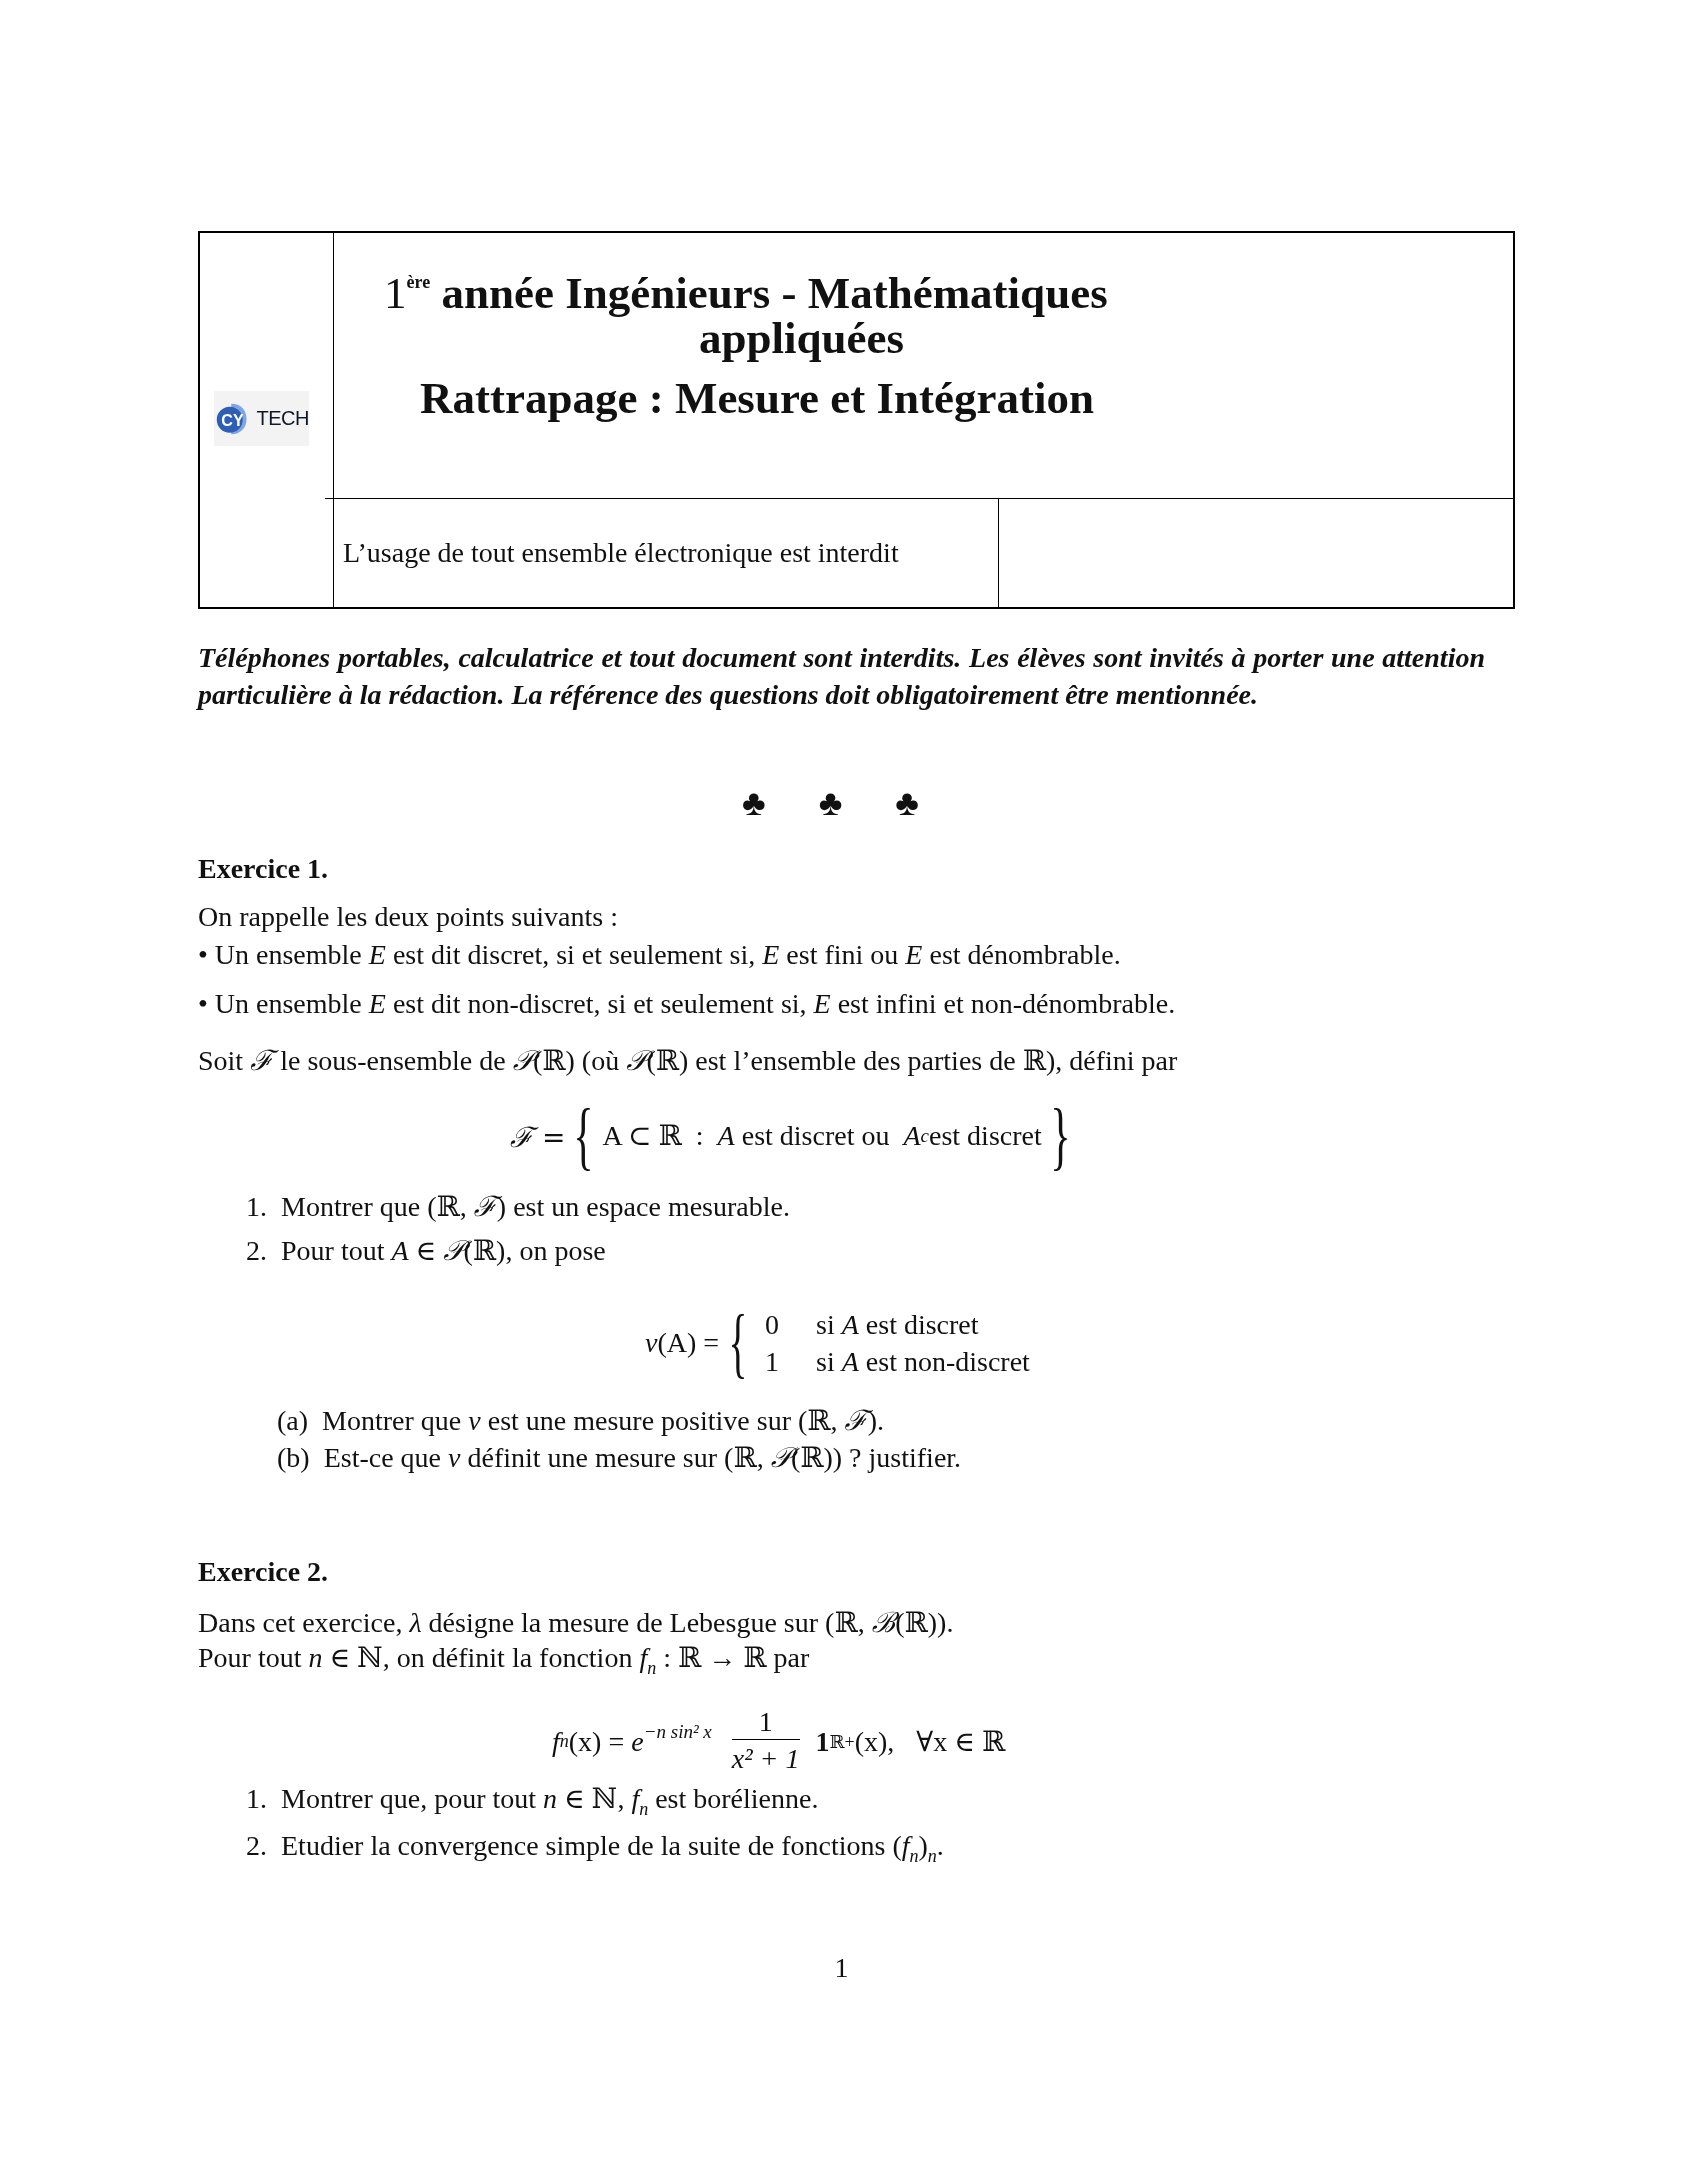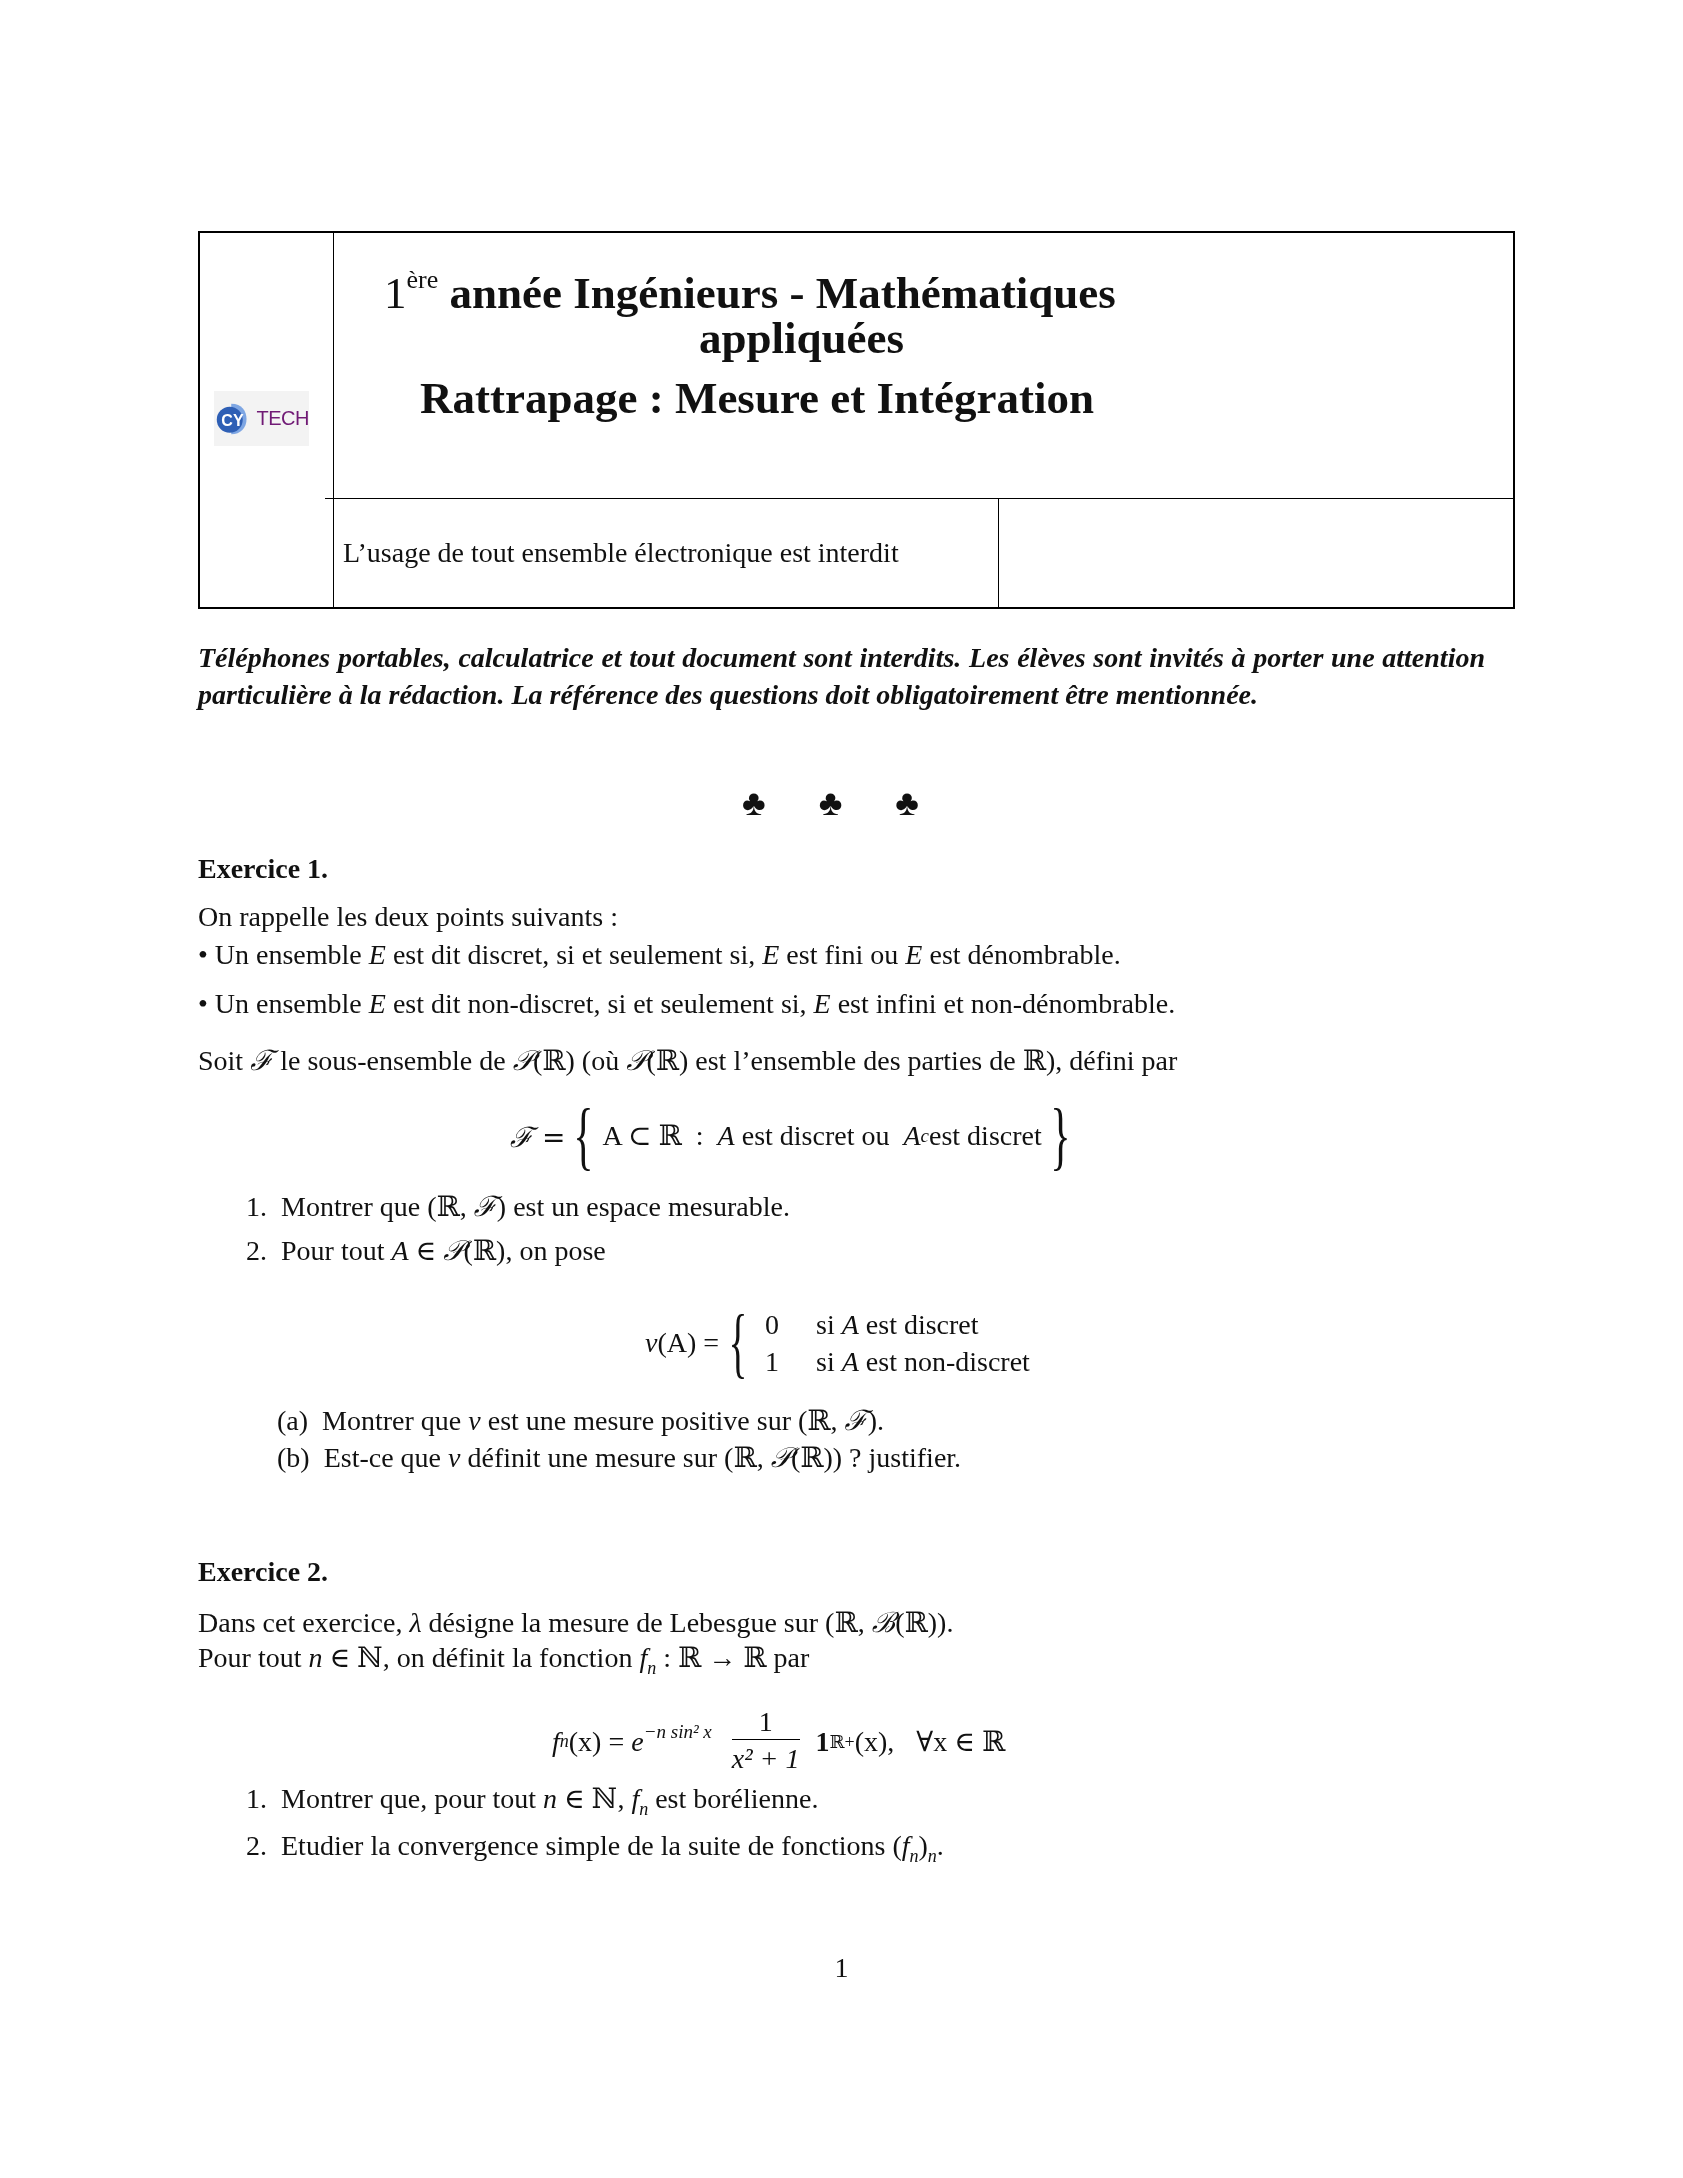--- a/index.html
+++ b/index.html
@@ -20,28 +20,28 @@
   #logo-cell {
     left: 0; top: 0; width: 134px; height: 374px;
     border-right: 1.5px solid #000; box-sizing: border-box; text-align: center;
   }
   #logo {
     left: 14px; top: 158px; width: 95px; height: 55px;
     background: #f3f3f3; display: flex; align-items: center;
   }
   #logo-mark { width: 40px; height: 48px; position: relative; margin-left: 2px; }
   #logo-text {
-    font-family: "Liberation Sans", sans-serif; font-size: 20px; color: #701a75;
+    font-family: "Liberation Sans", sans-serif; font-size: 20px; color: #0f172a;
     letter-spacing: -0.5px; margin-left: 10px;
   }
   #title-cell { left: 125px; top: 0; width: 1188px; height: 267px; }
   #title-line1 {
     left: 59px; top: 34px; font-size: 45px; font-weight: bold; white-space: nowrap;
   }
-  #title-line1 sup { font-size: 26px; font-weight: normal; position: relative; top: -4px; }
+  #title-line1 sup { font-size: 18px; font-weight: bold; position: relative; top: -4px; }
   #title-line2 {
     left: 374px; top: 79px; font-size: 45px; font-weight: bold; white-space: nowrap;
   }
   #title-line3 {
     left: 95px; top: 139px; font-size: 45px; font-weight: bold; white-space: nowrap;
   }
   #hline { left: 125px; top: 265px; width: 1190px; height: 0; border-top: 1.5px solid #000; }
   #vline { left: 798px; top: 265px; width: 0; height: 109px; border-left: 1.5px solid #000; }
   #notice { left: 143px; top: 304px; font-size: 28px; white-space: nowrap; }
   #meta { left: 814px; top: 269px; font-size: 28px; line-height: 37px; white-space: nowrap; }

